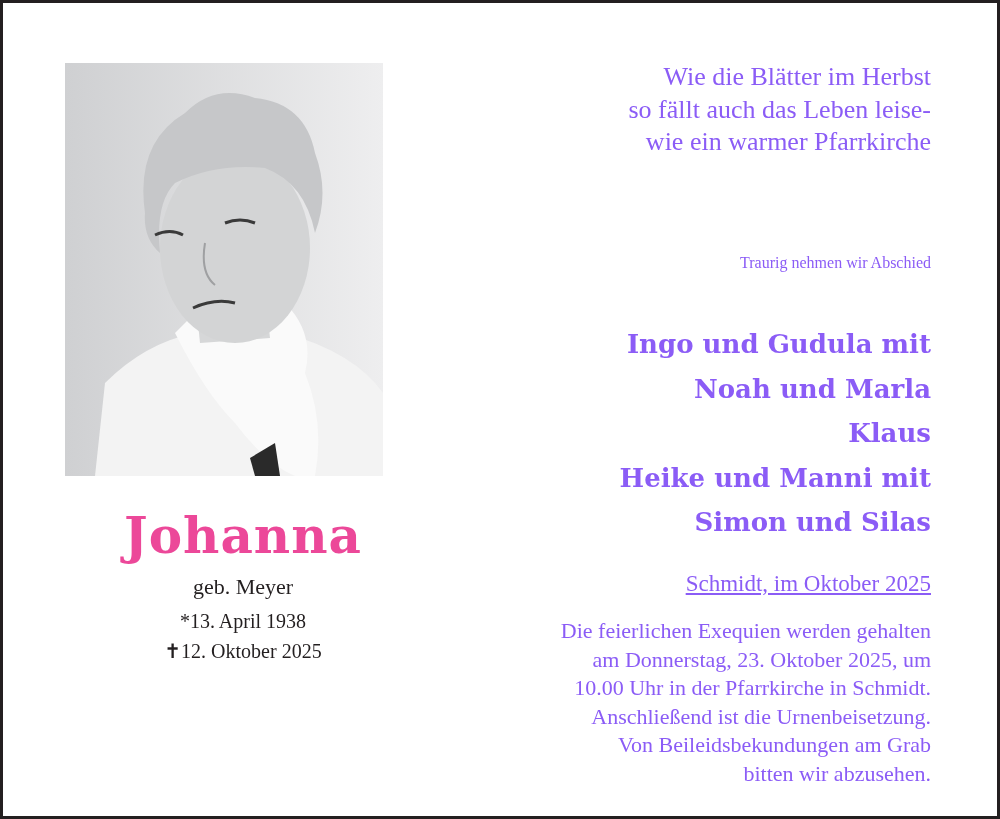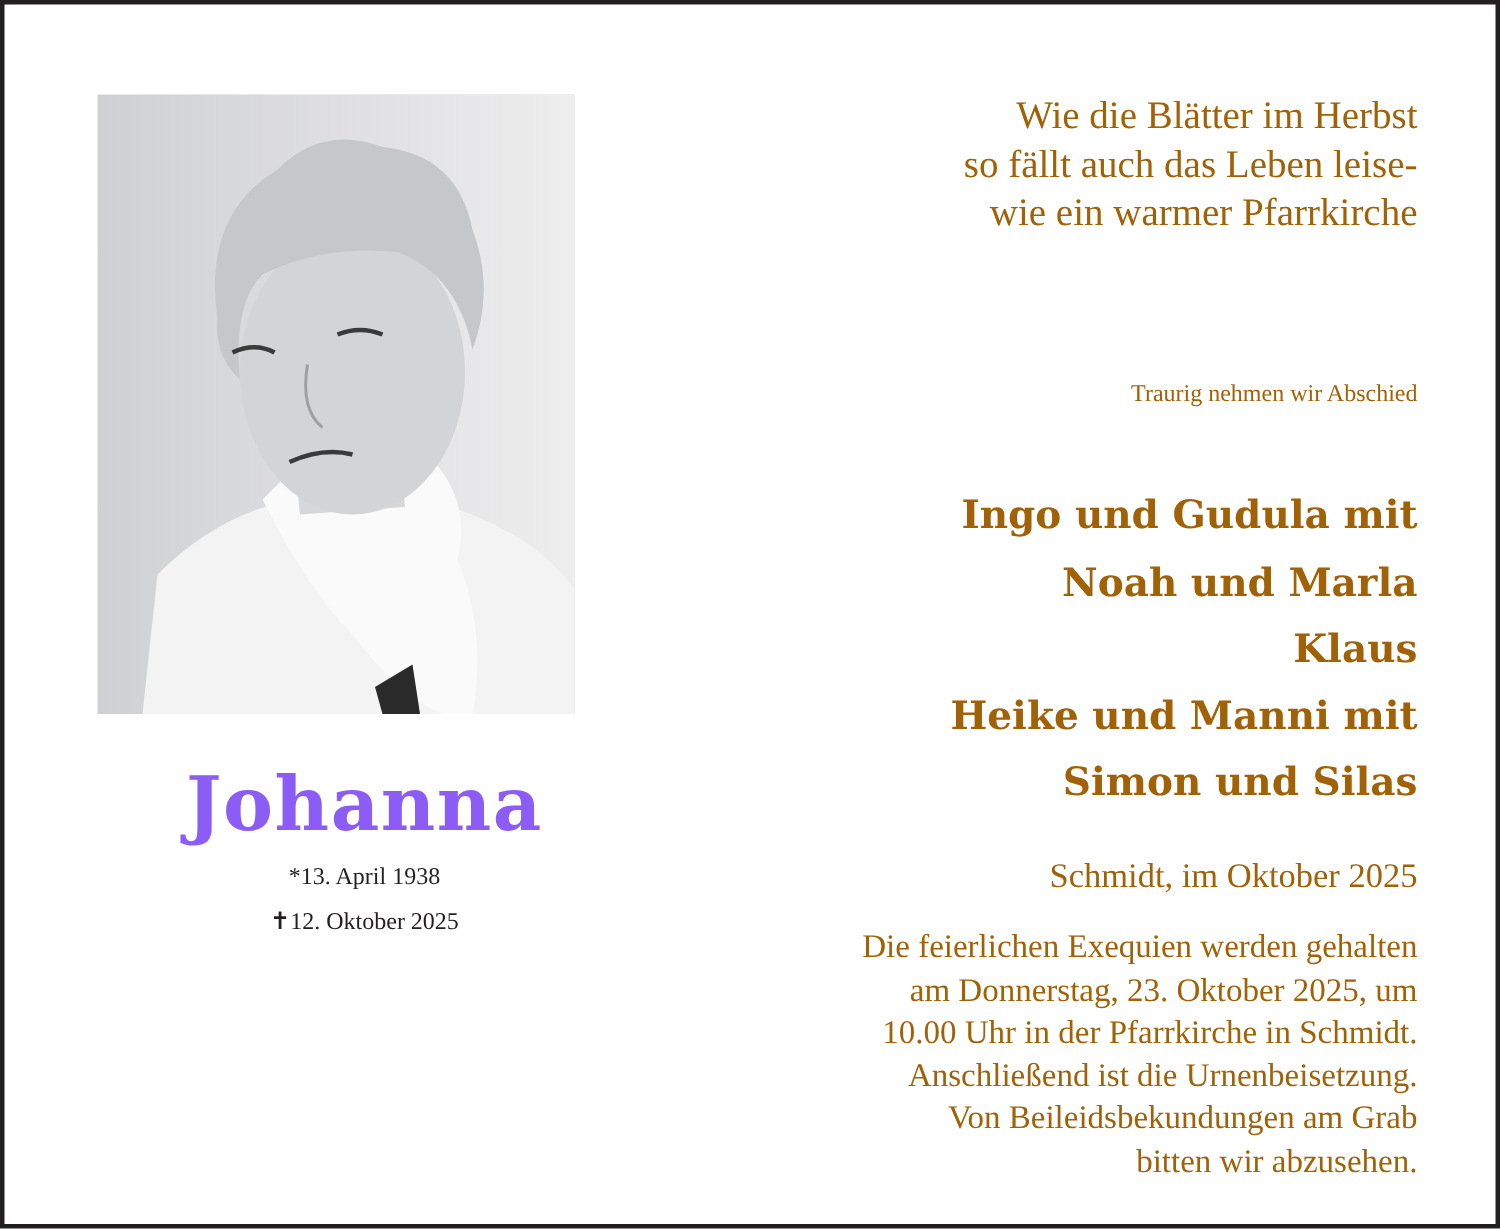--- a/index.html
+++ b/index.html
@@ -24,41 +24,41 @@
   .name-block {
     position: absolute; left: 40px; top: 505px; width: 400px;
     text-align: center;
   }
   .name-line {
     font-family: "DejaVu Serif", serif;
     font-weight: bold;
     font-size: 50px;
     line-height: 56px;
     letter-spacing: 1px;
-    color: #8b5cf6;
+    color: #ec4899;
   }
   .name-line.last { margin-top: 6px; }
   .birth-name {
     font-family: "Liberation Serif", serif;
     font-size: 22px; line-height: 26px; margin-top: 10px;
   }
   .dates {
     font-family: "Liberation Serif", serif;
-    font-size: 16px; line-height: 30px; margin-top: 6px;
+    font-size: 20px; line-height: 30px; margin-top: 6px;
   }
 
   .right {
-    position: absolute; right: 52px; text-align: right;
+    position: absolute; right: 66px; text-align: right;
     font-family: "Liberation Serif", serif;
-    color: #a16207;
+    color: #8b5cf6;
   }
   .poem { top: 58px; font-size: 26px; line-height: 32.5px; }
   .intro { top: 246px; font-size: 16px; line-height: 28px; }
   .family { top: 282px; font-weight: bold; font-family: "DejaVu Serif", serif; font-size: 26px; line-height: 44.5px; margin-top: 37px; }
-  .place-date { top: 566px; font-size: 23px; line-height: 30px; }
+  .place-date { top: 566px; font-size: 23px; line-height: 30px; text-decoration: underline; }
   .details { top: 603px; font-size: 22px; line-height: 28.5px; margin-top: 11px; }
   .line { display: block; white-space: nowrap; }
 </style>
 </head>
 <body>
 
 <div class="frame">
 
   <div class="photo">
     <svg viewBox="0 0 318 413" preserveAspectRatio="none">
@@ -85,20 +85,21 @@
       <path d="M160 160 Q175 154 190 160" stroke="#3a3a3a" stroke-width="3" fill="none"></path>
 
       <path d="M140 180 Q135 210 150 222" stroke="#9fa0a2" stroke-width="2" fill="none"></path>
 
       <path d="M128 245 Q150 235 170 240" stroke="#3a3a3a" stroke-width="3" fill="none"></path>
     </svg>
   </div>
 
   <div class="name-block">
     <div class="name-line">Johanna</div>
+    <div class="birth-name">geb. Meyer</div>
     <div class="dates">
       <span class="line">*13. April 1938</span>
       <span class="line">✝12. Oktober 2025</span>
     </div>
   </div>
 
   <div class="right poem">
     <span class="line">Wie die Blätter im Herbst</span>
     <span class="line">so fällt auch das Leben leise-</span>
     <span class="line">wie ein warmer Pfarrkirche</span>

